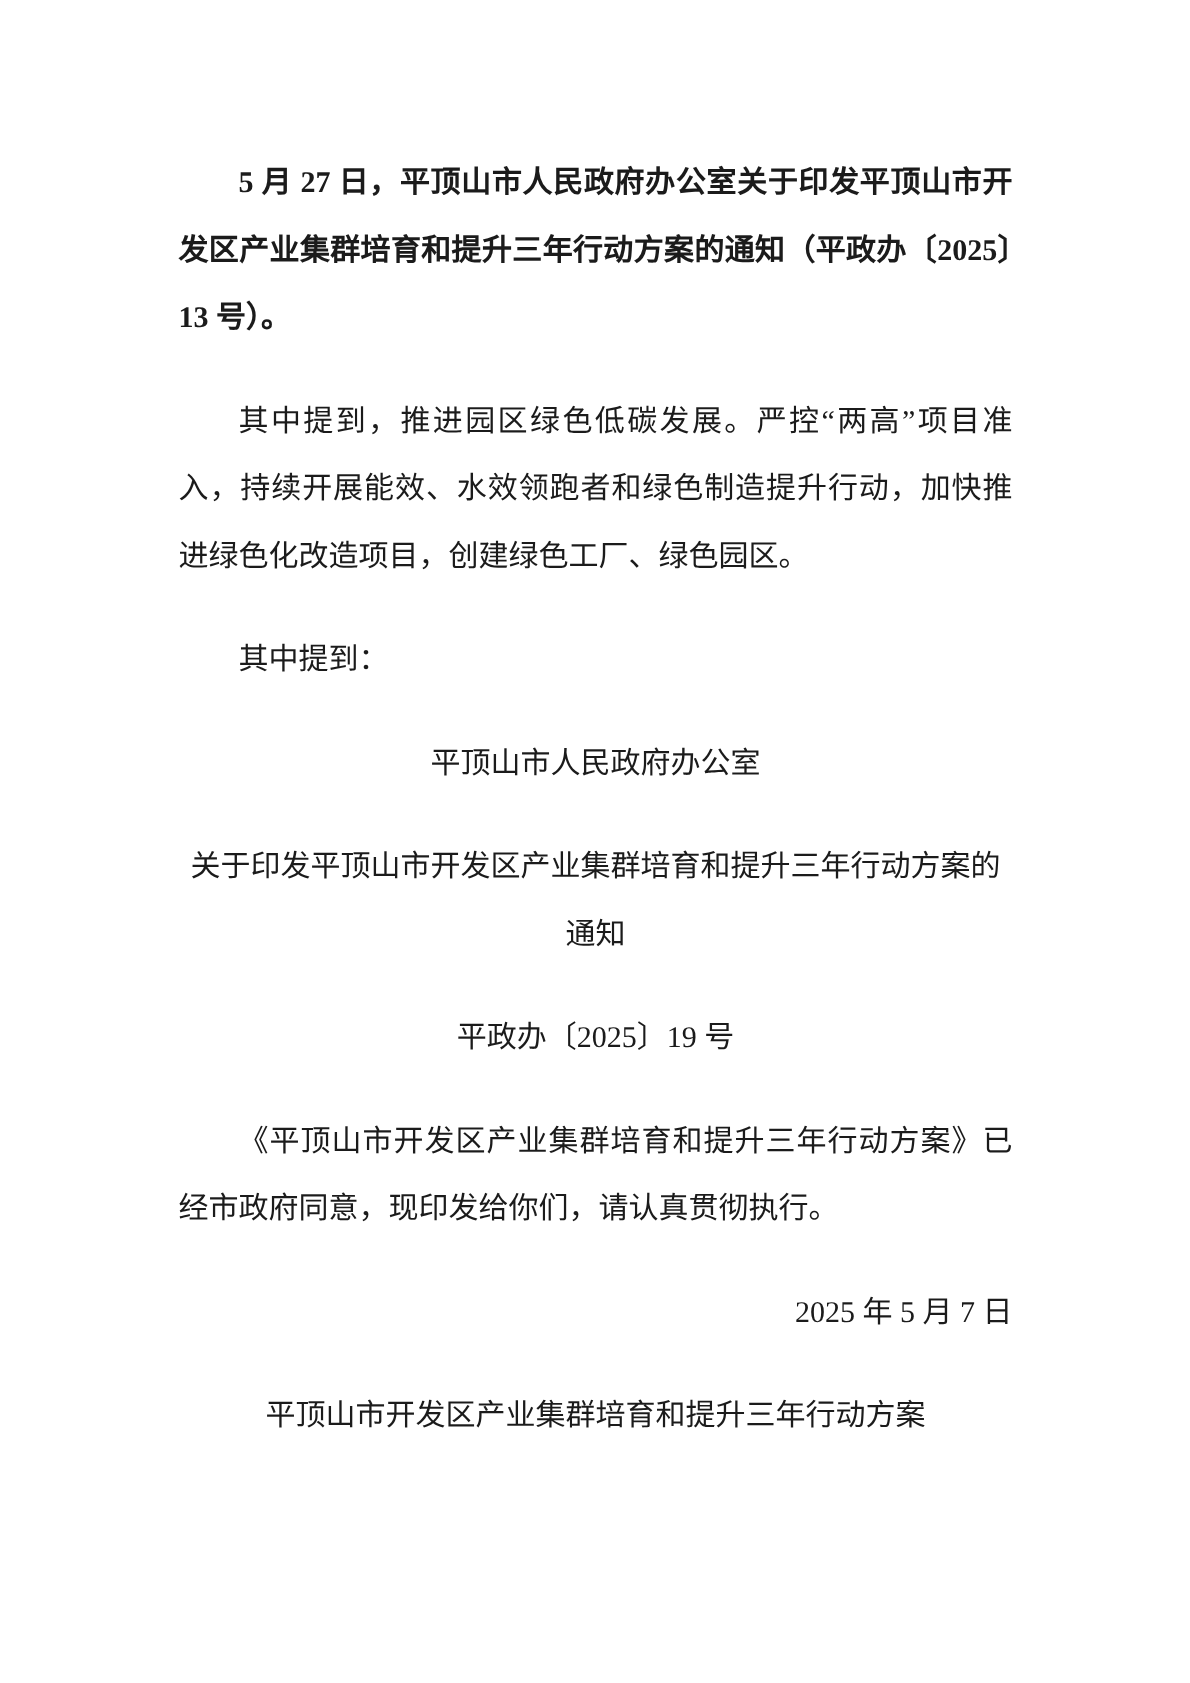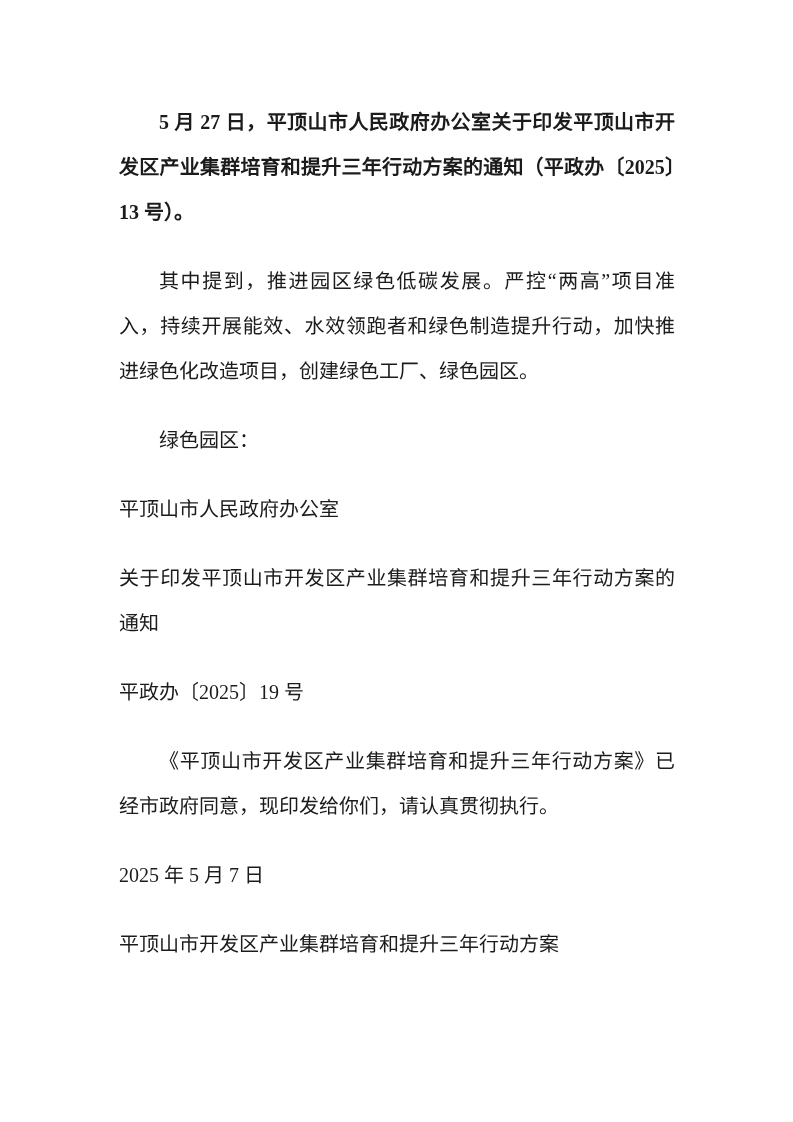--- a/index.html
+++ b/index.html
@@ -19,33 +19,33 @@
       overflow: hidden;
     }
     .para {
       font-size: 20px;
       line-height: 45px;
       margin: 0 0 24px 0;
       text-align: justify;
     }
     .indent { text-indent: 2em; }
     .bold   { font-weight: bold; }
-    .center { text-indent: 0; }
-    .right  { text-align: left;  text-indent: 0; }
+    .center { text-align: center; text-indent: 0; }
+    .right  { text-align: right;  text-indent: 0; }
   </style>
 </head>
 <body>
 
 <div class="page">
 
   <p class="para indent bold">5 月 27 日，平顶山市人民政府办公室关于印发平顶山市开发区产业集群培育和提升三年行动方案的通知（平政办〔2025〕13 号）。</p>
 
   <p class="para indent">其中提到，推进园区绿色低碳发展。严控“两高”项目准入，持续开展能效、水效领跑者和绿色制造提升行动，加快推进绿色化改造项目，创建绿色工厂、绿色园区。</p>
 
-  <p class="para indent">绿色园区：</p>
+  <p class="para indent">其中提到：</p>
 
   <p class="para center">平顶山市人民政府办公室</p>
 
   <p class="para center">关于印发平顶山市开发区产业集群培育和提升三年行动方案的通知</p>
 
   <p class="para center">平政办〔2025〕19 号</p>
 
 
   <p class="para indent">《平顶山市开发区产业集群培育和提升三年行动方案》已经市政府同意，现印发给你们，请认真贯彻执行。</p>
 

